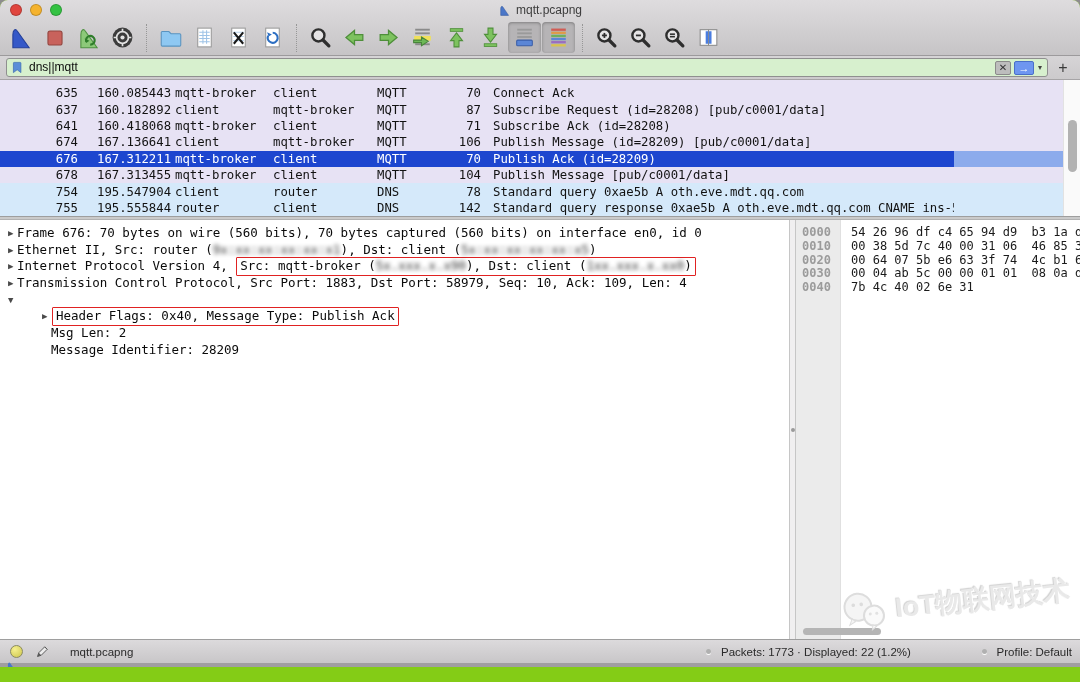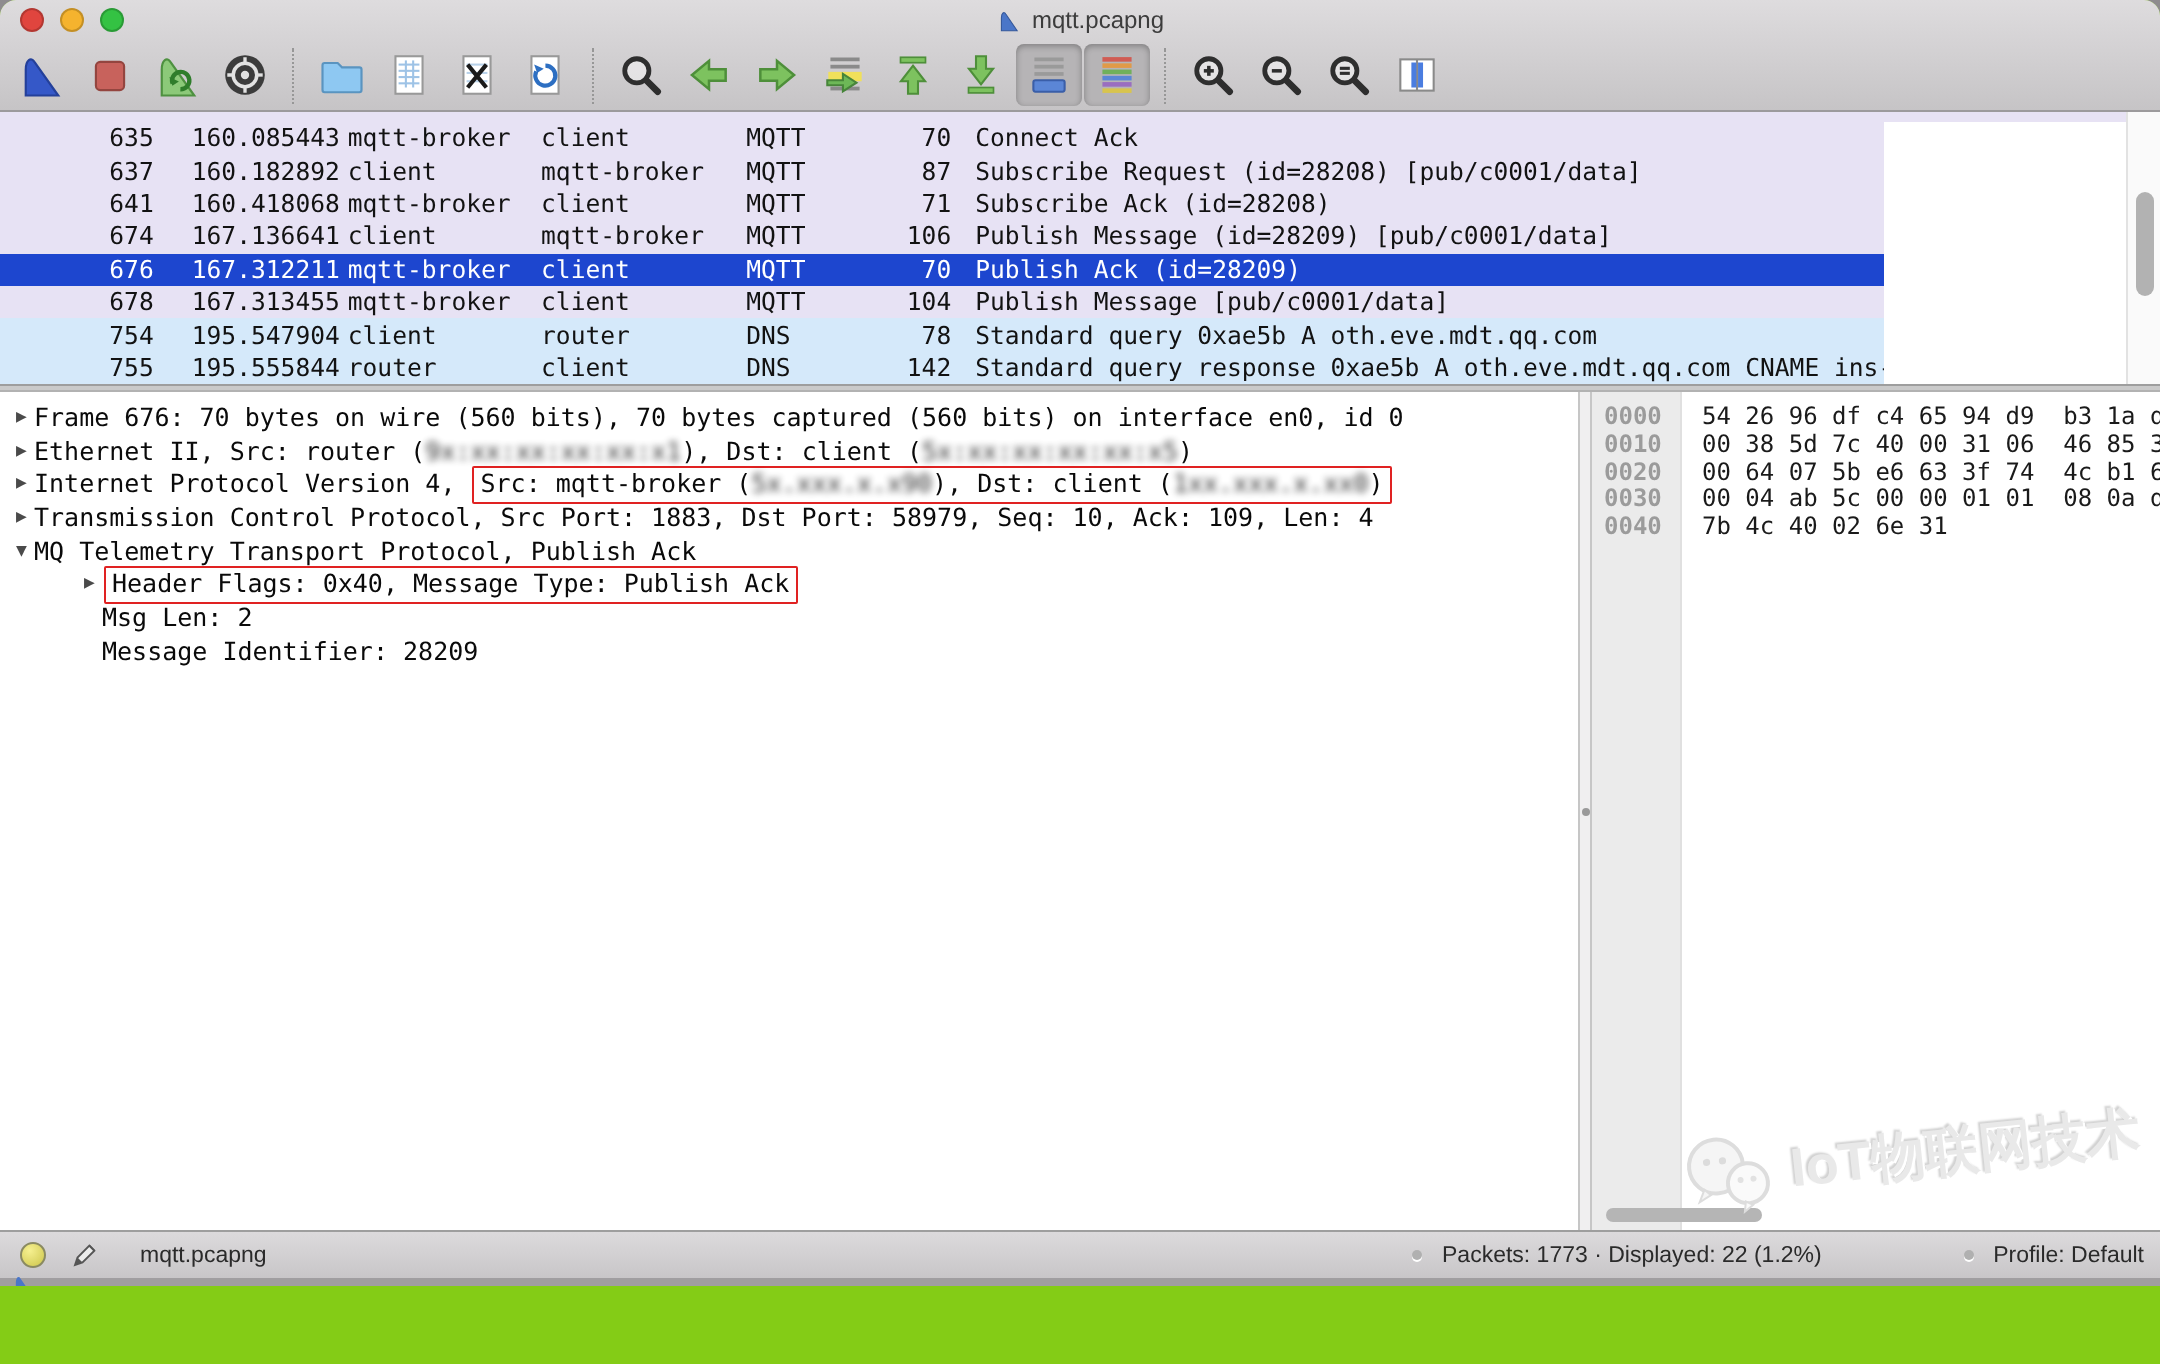--- a/index.html
+++ b/index.html
@@ -35,21 +35,21 @@
   .add-btn{width:22px;text-align:center;color:#3a3a3a;font-size:16px;line-height:20px;}
   
   .colhdr{height:16px;background:linear-gradient(#f7f7f7,#efefef);border-bottom:1px solid #bdbdbd;
     display:flex;font-size:12px;color:#111;}
   .colhdr .cell{border-right:1px solid #cfcfcf;padding:0 5px;display:flex;align-items:center;white-space:nowrap;overflow:hidden;}
   .sort-ind{margin-left:auto;font-size:9px;color:#555;padding-right:2px;}
   .c0{width:92px}.c1{width:78px}.c2{width:98px}.c3{width:104px}.c4{width:56px}.c5{width:56px}.c6{flex:1;border-right:none!important;}
   
   .pktlist{position:relative;height:136px;background:#fff;overflow:hidden;}
   .partial-row{height:5px;background:#e7e2f4;width:1063px;}
-  .pkt-row{height:16.4px;display:flex;align-items:center;width:942px;
+  .pkt-row{height:16.4px;display:flex;align-items:center;width:1063px;
     font-family:"DejaVu Sans Mono",monospace;font-size:12.3px;color:#121212;white-space:pre;}
   .pkt-row.mqtt{background:#e7e2f4;}
   .pkt-row.dns{background:#d5e9fa;}
   .pkt-row.selected{background:#1d46cf;color:#fff;}
   .pkt-row.selected .p-tail{background:#8cabec;}
   .p-no{width:92px;text-align:right;padding-right:14px;}
   .p-time{width:78px;padding-left:5px;}
   .p-src{width:98px;padding-left:5px;}
   .p-dst{width:104px;padding-left:5px;}
   .p-proto{width:56px;padding-left:5px;}
@@ -311,20 +311,32 @@
               <rect x="4" y="4.5" width="16" height="15" fill="#fff" stroke="#8a8a8a"></rect>
               <line x1="12" y1="4.5" x2="12" y2="19.5" stroke="#8a8a8a"></line>
               <rect x="9.3" y="6" width="2.4" height="12" fill="#4a7de0"></rect>
               <rect x="12.5" y="6" width="2.4" height="12" fill="#4a7de0"></rect>
             </svg>
           </span>
         </div>
       </div>
   </div>
 
+  <div class="filterbar">
+    <div class="filter-field">
+      <svg width="15" height="15" viewBox="0 0 22 22">
+          <path d="M6 3.5 h9 a1 1 0 0 1 1 1 v14 l-5.5-4.2 L5 18.5 v-14 a1 1 0 0 1 1-1 Z" fill="#5b8dd8" stroke="#3a6ab0"></path>
+        </svg>
+      <span class="filter-text">dns||mqtt</span>
+      <span class="f-clear">✕</span>
+      <span class="f-apply">→</span>
+      <span class="f-caret">▾</span>
+    </div>
+    <span class="add-btn">+</span>
+  </div>
 
 
   <div class="pktlist">
     <div class="partial-row"></div>
     <div id="packet-rows">
         <div class="pkt-row mqtt"><span class="p-no">635</span><span class="p-time">160.085443</span><span class="p-src">mqtt-broker</span><span class="p-dst">client</span><span class="p-proto">MQTT</span><span class="p-len">70</span><span class="p-info">Connect Ack</span><span class="p-tail"></span></div>
         <div class="pkt-row mqtt"><span class="p-no">637</span><span class="p-time">160.182892</span><span class="p-src">client</span><span class="p-dst">mqtt-broker</span><span class="p-proto">MQTT</span><span class="p-len">87</span><span class="p-info">Subscribe Request (id=28208) [pub/c0001/data]</span><span class="p-tail"></span></div>
         <div class="pkt-row mqtt"><span class="p-no">641</span><span class="p-time">160.418068</span><span class="p-src">mqtt-broker</span><span class="p-dst">client</span><span class="p-proto">MQTT</span><span class="p-len">71</span><span class="p-info">Subscribe Ack (id=28208)</span><span class="p-tail"></span></div>
         <div class="pkt-row mqtt"><span class="p-no">674</span><span class="p-time">167.136641</span><span class="p-src">client</span><span class="p-dst">mqtt-broker</span><span class="p-proto">MQTT</span><span class="p-len">106</span><span class="p-info">Publish Message (id=28209) [pub/c0001/data]</span><span class="p-tail"></span></div>
         <div class="pkt-row mqtt selected"><span class="p-no">676</span><span class="p-time">167.312211</span><span class="p-src">mqtt-broker</span><span class="p-dst">client</span><span class="p-proto">MQTT</span><span class="p-len">70</span><span class="p-info">Publish Ack (id=28209)</span><span class="p-tail"></span></div>
@@ -338,21 +350,21 @@
   </div>
 
   <div class="divider-h"></div>
 
   <div class="lower">
     <div class="detail-pane" id="detail-pane">
         <div class="detail-line"><span class="d-arrow">▶</span><span>Frame 676: 70 bytes on wire (560 bits), 70 bytes captured (560 bits) on interface en0, id 0</span></div>
         <div class="detail-line"><span class="d-arrow">▶</span><span>Ethernet II, Src: router (</span><span class="blurred">9x:xx:xx:xx:xx:x1</span><span>), Dst: client (</span><span class="blurred">5x:xx:xx:xx:xx:x5</span><span>)</span></div>
         <div class="detail-line"><span class="d-arrow">▶</span><span>Internet Protocol Version 4, </span><span class="redbox"><span>Src: mqtt-broker (</span><span class="blurred">5x.xxx.x.x90</span><span>), Dst: client (</span><span class="blurred">1xx.xxx.x.xx0</span><span>)</span></span></div>
         <div class="detail-line"><span class="d-arrow">▶</span><span>Transmission Control Protocol, Src Port: 1883, Dst Port: 58979, Seq: 10, Ack: 109, Len: 4</span></div>
-        <div class="detail-line"><span class="d-arrow">▼</span><span>MQ Telemetry Transport Protocol, Publish Ack</span></div>
+        <div class="detail-line"><span class="d-arrow">▼</span></div>
         <div class="detail-line ind1"><span class="d-arrow">▶</span><span class="redbox"><span>Header Flags: 0x40, Message Type: Publish Ack</span></span></div>
         <div class="detail-line ind1"><span class="d-arrow"></span><span>Msg Len: 2</span></div>
         <div class="detail-line ind1"><span class="d-arrow"></span><span>Message Identifier: 28209</span></div>
       </div>
     <div class="vsplit"></div>
     <div class="hex-pane">
       <div class="hex-gutter"></div>
       <div id="hex-rows">
           <div class="hex-row"><span class="hex-offset">0000</span><span class="hex-bytes">54 26 96 df c4 65 94 d9  b3 1a de</span></div>
           <div class="hex-row"><span class="hex-offset">0010</span><span class="hex-bytes">00 38 5d 7c 40 00 31 06  46 85 36</span></div>

